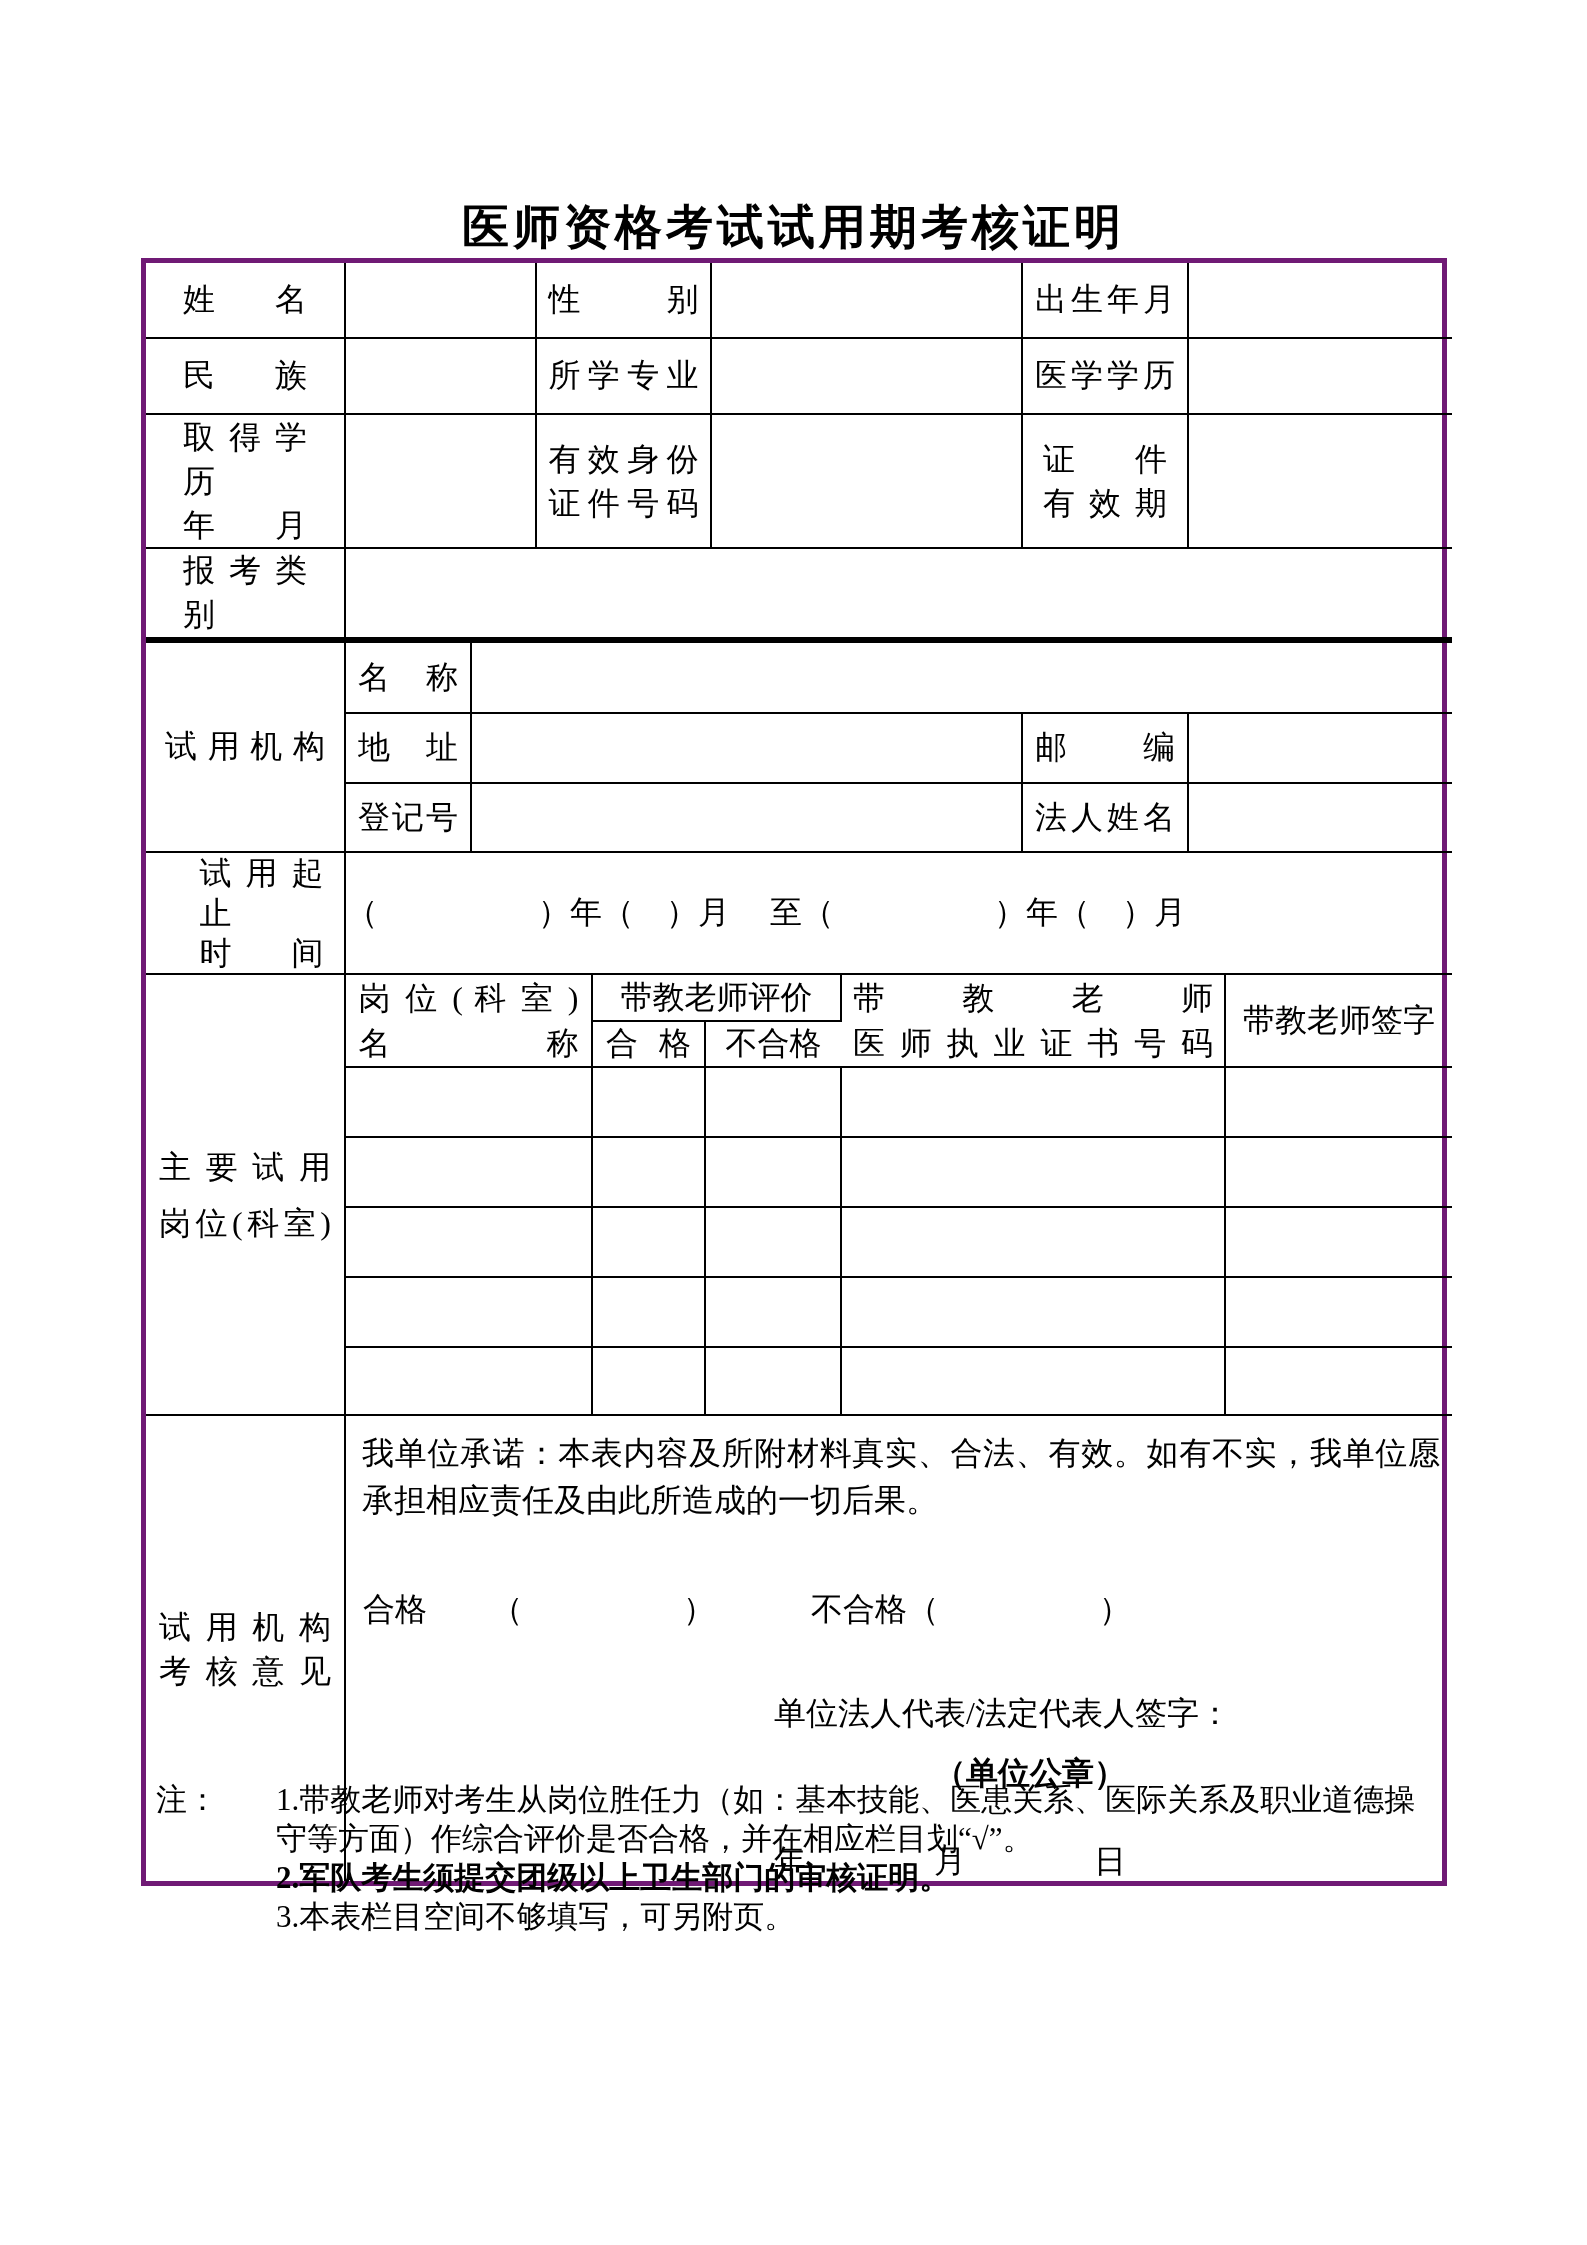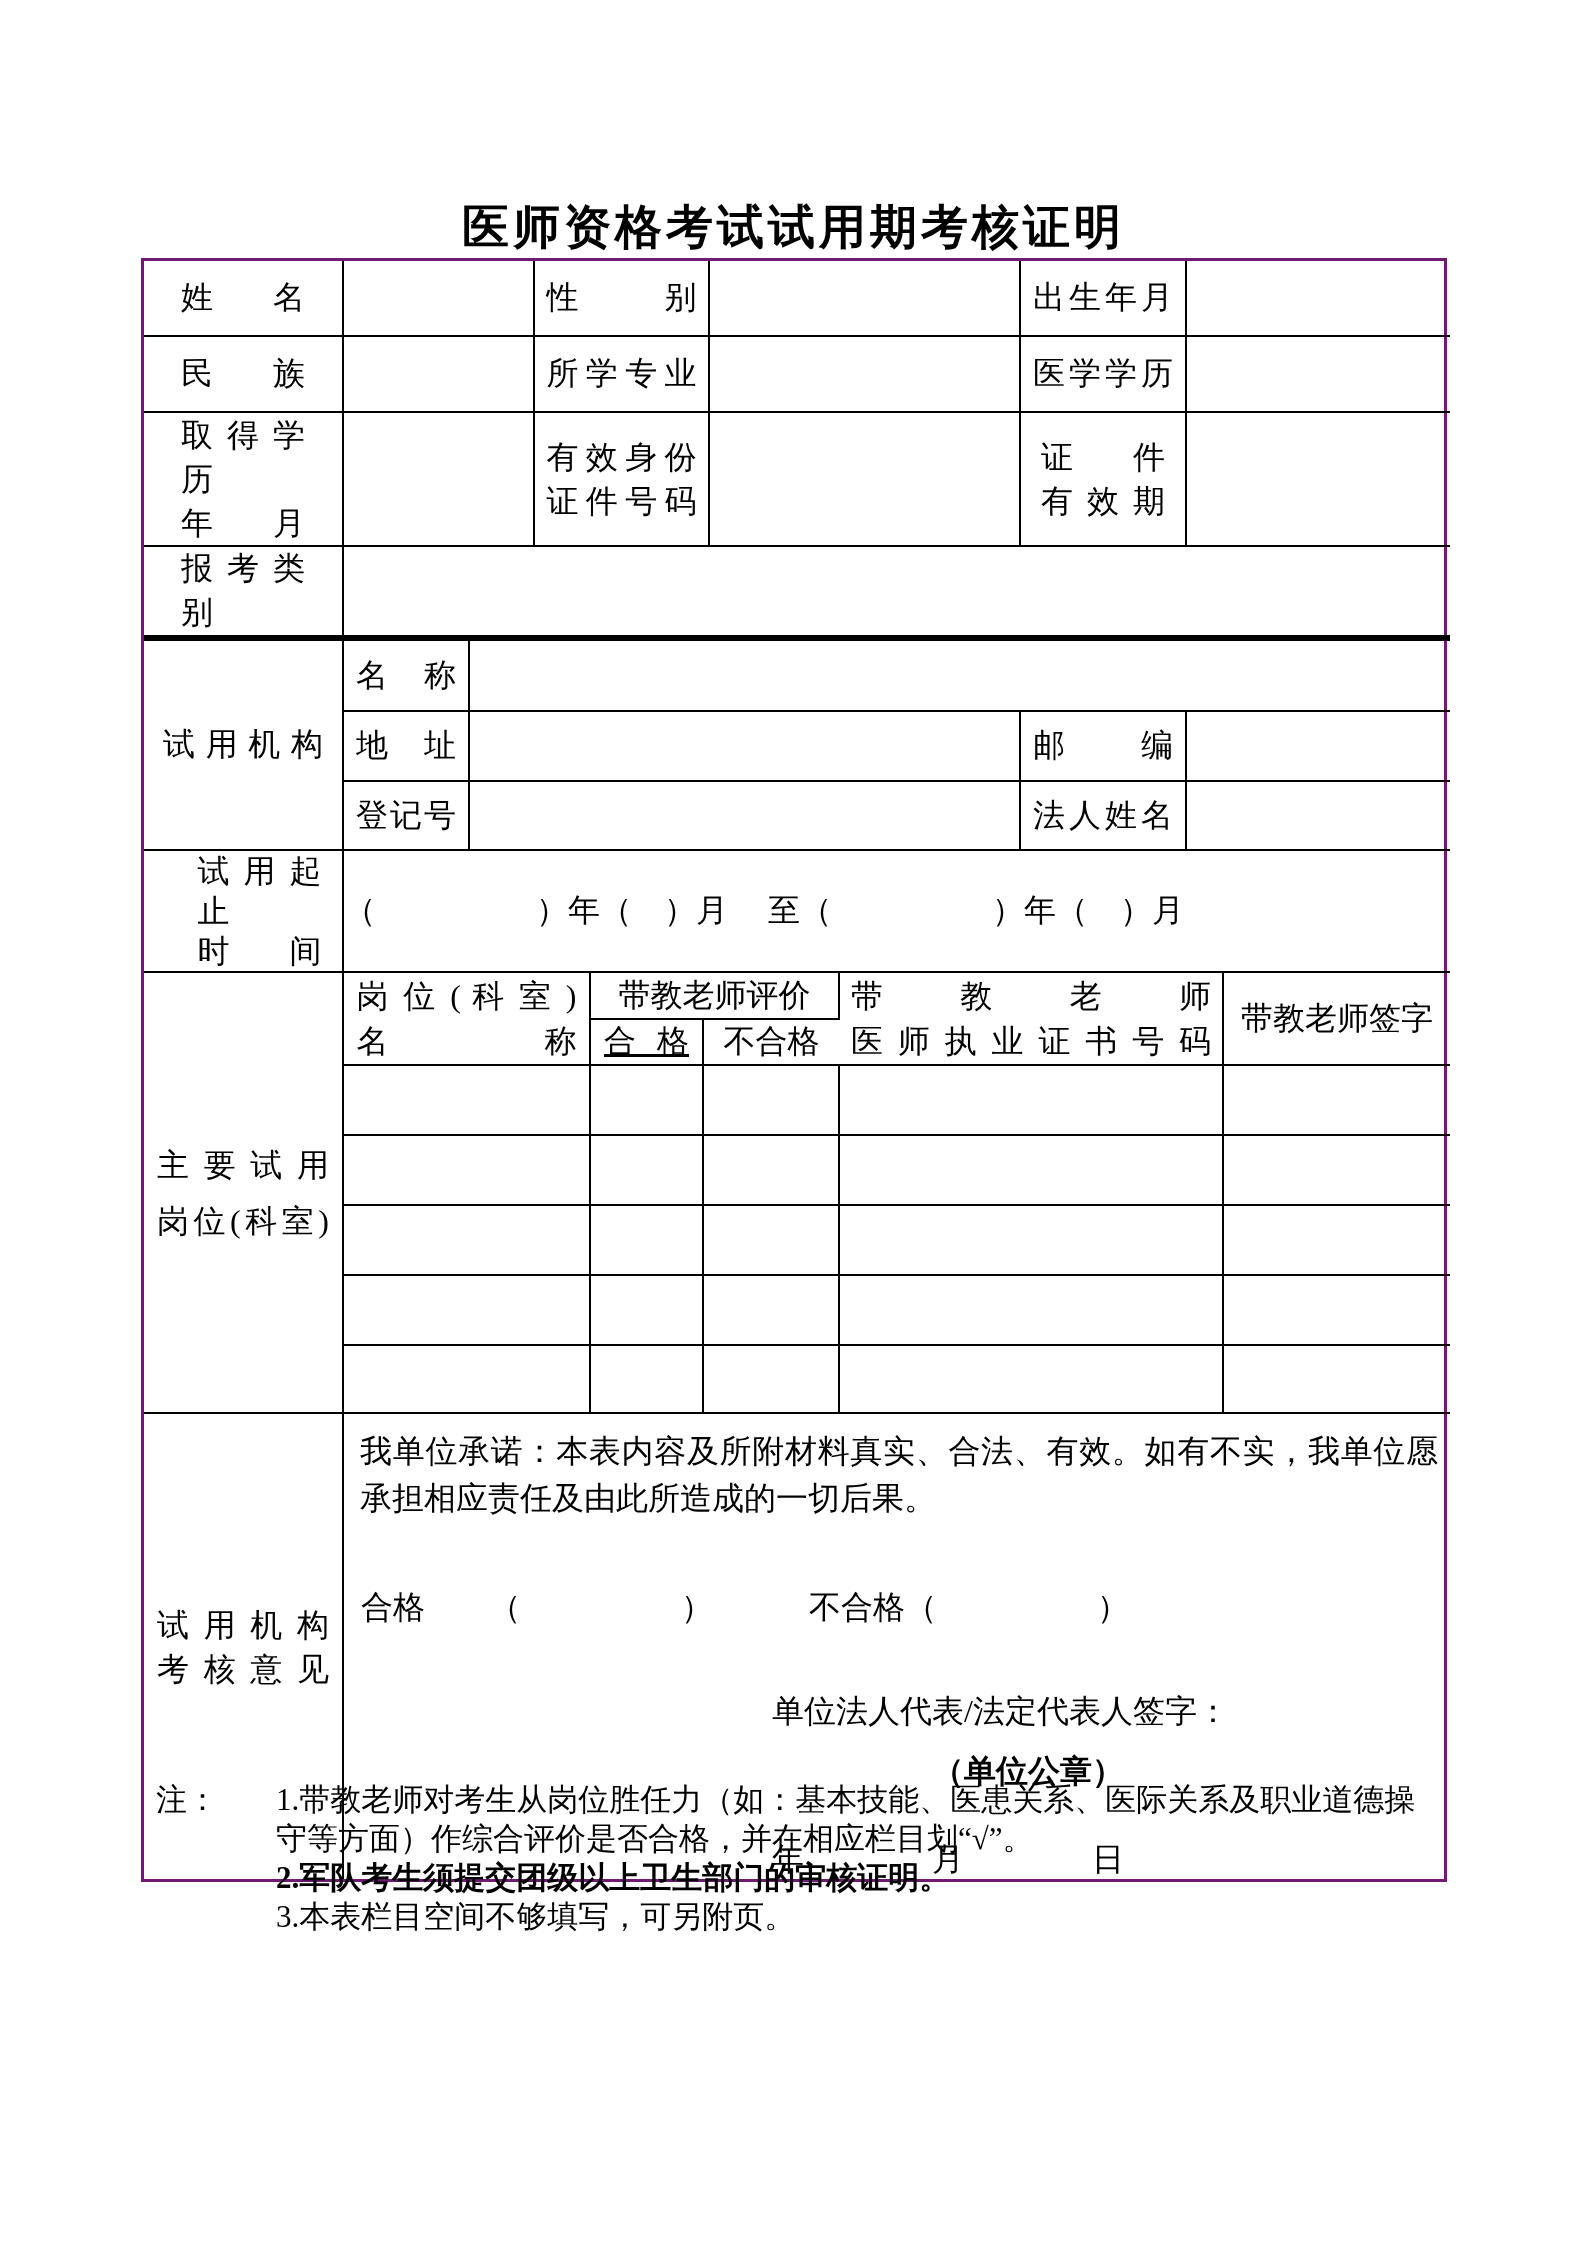--- a/index.html
+++ b/index.html
@@ -1,29 +1,29 @@
 <!DOCTYPE html>
 <html><head>
 <meta charset="utf-8">
 <style>
   html,body{margin:0;padding:0;background:#ffffff;}
   .page{position:relative;width:1587px;height:2187px;background:#ffffff;
         font-family:"Liberation Serif","DejaVu Serif",serif;color:#000;}
   .title{position:absolute;top:196px;left:0;width:100%;text-align:center;
          font-size:47px;font-weight:bold;letter-spacing:4px;}
   .formtable{position:absolute;left:141px;top:258px;width:1306px;
-             border:3px solid #701a75;box-sizing:border-box;background:#fff;}
+             border:5px solid #701a75;box-sizing:border-box;background:#fff;}
   table{border-collapse:collapse;table-layout:fixed;width:100%;}
   td{border-right:2px solid #000;border-bottom:2px solid #000;
      font-size:32px;padding:0;text-align:center;vertical-align:middle;overflow:hidden;}
   tr td:last-child{border-right:none;}
   .sec-a tr:last-child td{border-bottom:6px solid #000;}
   .sec-e td{border-bottom:none;}
   .jl{text-align:justify;text-align-last:justify;margin:0 auto;}
-  .w85{width:85px;text-decoration:underline;}.w100{width:100px;}.w124{width:124px;}.w140{width:140px;}
+  .w85{width:85px;}.w100{width:100px;}.w124{width:124px;}.w140{width:140px;}
   .w150{width:150px;}.w160{width:160px;}.w172{width:172px;}.w220{width:220px;}.w360{width:360px;}
   .lh40{line-height:40px;padding-left:33px;}.lh44{line-height:44px;}.lh45{line-height:45px;}.lh56{line-height:56px;}
   .val-left{text-align:left;padding-left:0;}
   .op-cell{position:relative;}
   .op-promise{position:absolute;top:14px;left:16px;right:12px;
               font-size:32px;line-height:47px;text-align:justify;}
   .op-result{position:absolute;top:172px;left:17px;font-size:32px;}
   .op-sign{position:absolute;top:276px;left:428px;font-size:32px;}
   .op-seal{position:absolute;top:336px;left:588px;font-size:32px;font-weight:bold;}
   .op-date{position:absolute;top:424px;left:428px;font-size:32px;}

